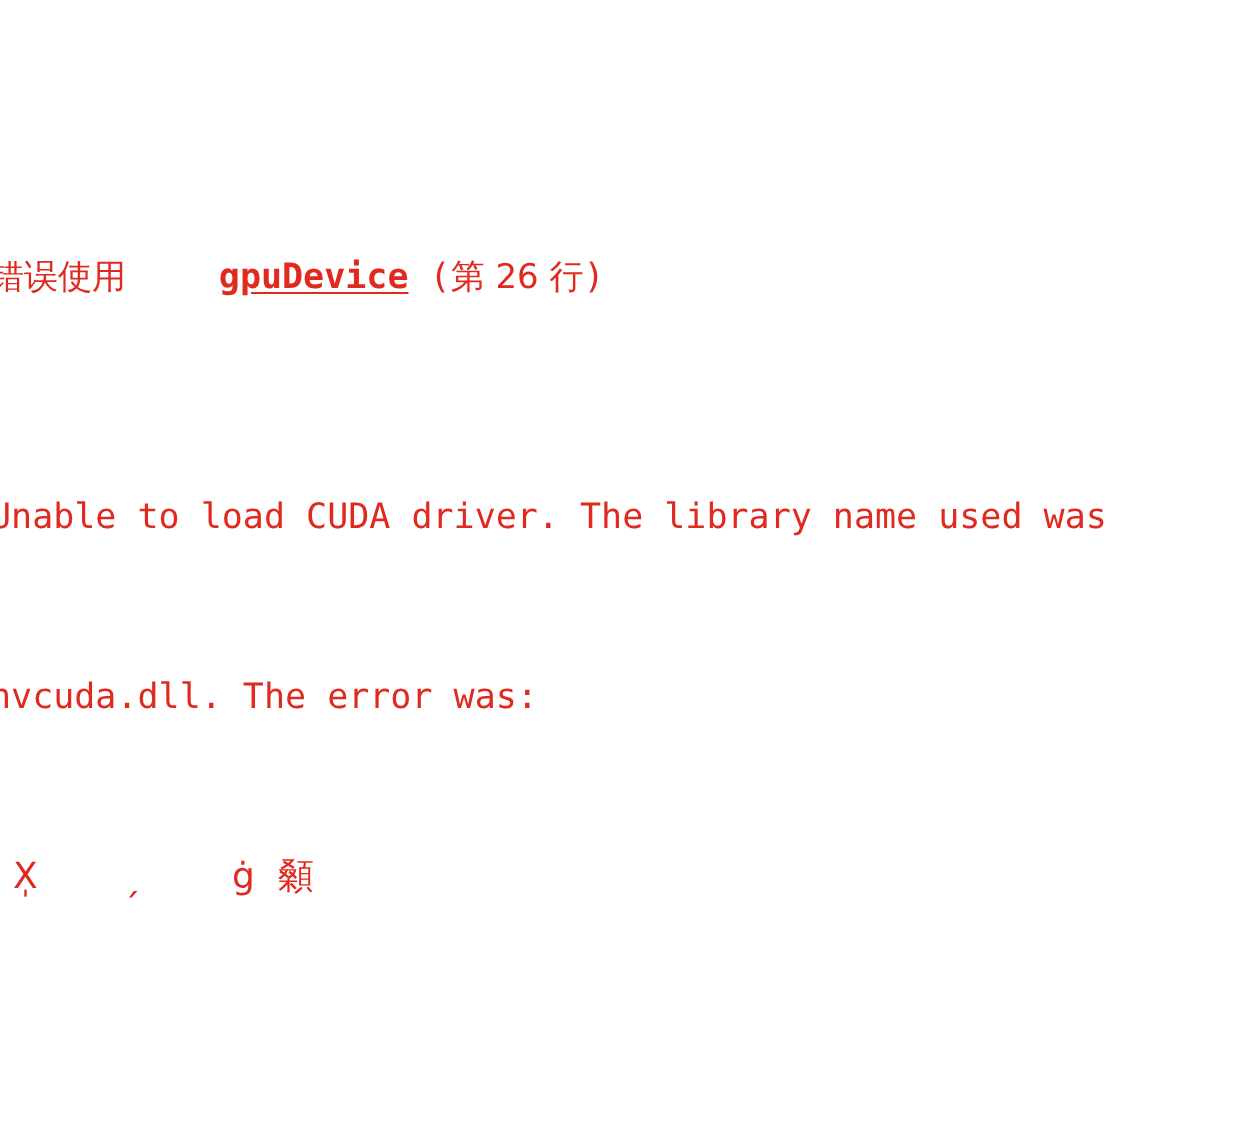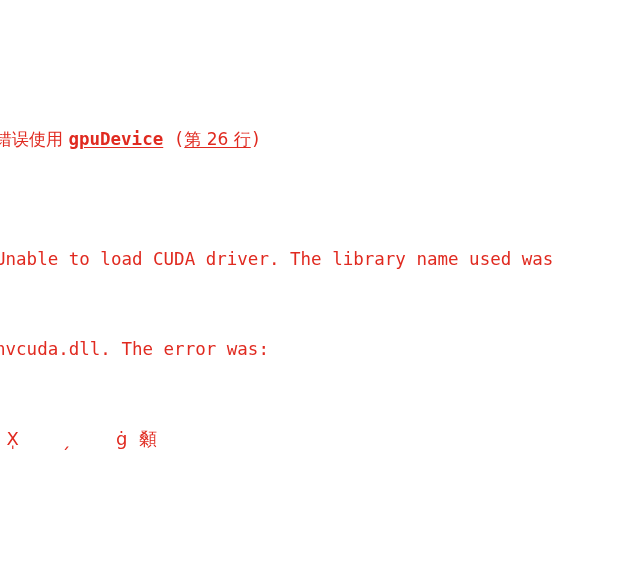--- a/index.html
+++ b/index.html
@@ -41,24 +41,24 @@
     font-family: "DejaVu Sans", "Liberation Sans", sans-serif;
     font-size: 17px;
   }
 
   
   .fnlink {
     font-weight: bold;
     text-decoration: underline;
     text-underline-offset: 2px;
     cursor: pointer;
+    margin-left: 41px;
   }
   
   .linelink {
-    text-decoration: underline;
     text-underline-offset: 2px;
     cursor: pointer;
   }
   .paren {
     text-decoration: none;
   }
   .garbled {
     font-family: "DejaVu Sans", "Liberation Sans", sans-serif;
     font-size: 18px;
   }

